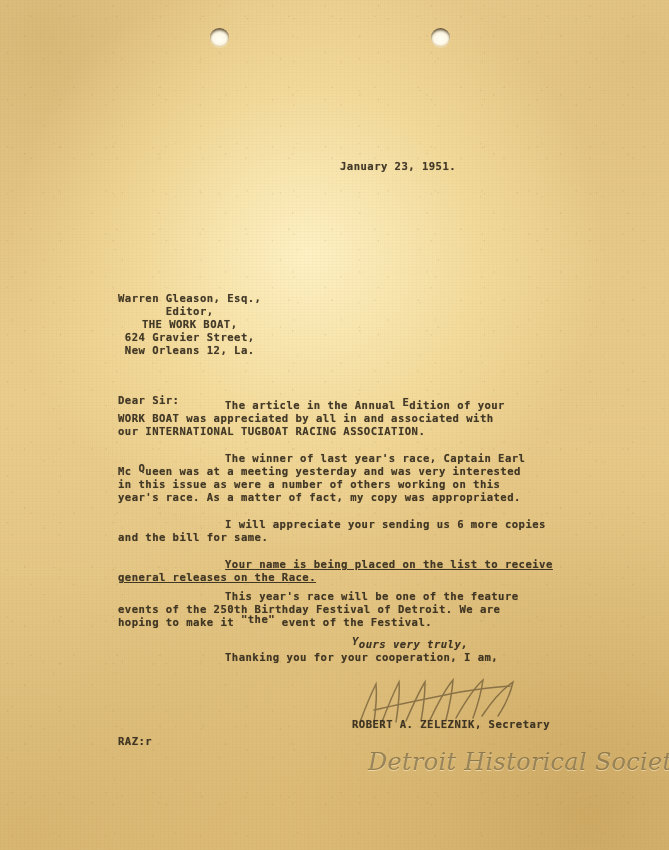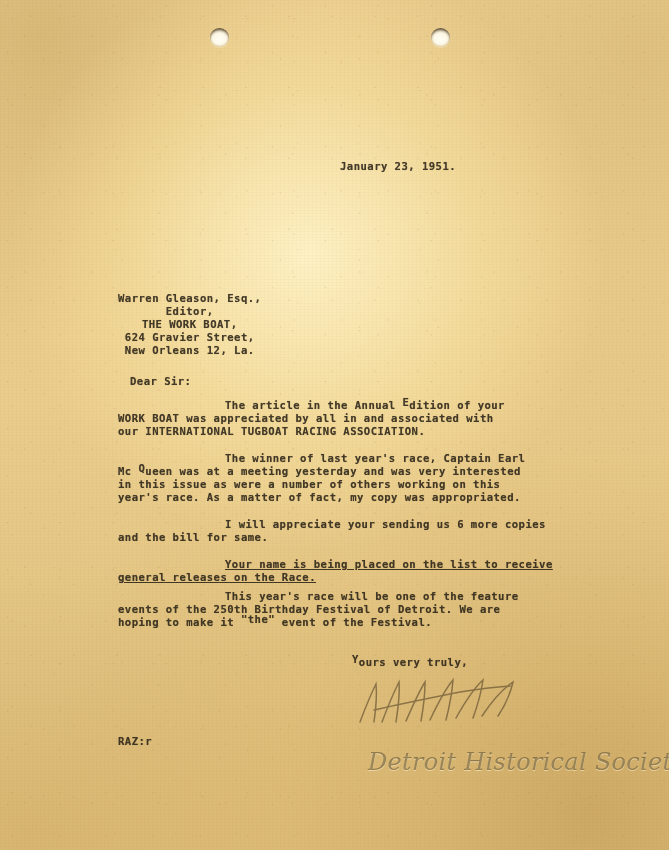--- a/index.html
+++ b/index.html
@@ -71,29 +71,29 @@
     line-height: 13.1px;
     letter-spacing: 0.45px;
     white-space: pre;
     text-shadow: 0 0 0.7px rgba(62,48,26,0.55);
     font-weight: 700;
     opacity: 0.88;
   }
 
   .date-line   { left: 340px; top: 160px; }
   .address     { left: 118px; top: 292px; text-align: center; }
-  .salutation  { left: 118px; top: 375px; margin-left: 12px; }
+  .salutation  { left: 118px; top: 394px; }
   .para        { left: 118px; }
   .p1 { top: 399px; }
   .p2 { top: 452px; }
   .p3 { top: 518px; }
   .p4 { top: 558px; text-decoration: underline; }
   .p5 { top: 590px; }
   .closing1 { left: 225px; top: 651px; }
-  .closing2 { left: 352px; top: 656px; }
+  .closing2 { left: 352px; top: 638px; font-style: italic; }
   .initials { left: 118px; top: 715px; margin-top: 20px; }
   .signer   { left: 352px; top: 718px; }
 
   .indent { padding-left: 107px; }
 
   
   .raised {
     display: inline-block;
     transform: translateY(-2.6px);
   }
@@ -162,29 +162,31 @@
   <div class="typed para p3"><span class="indent">I will appreciate your sending us 6 more copies</span>
 <span>and the bill for same.</span></div>
 
   <div class="typed para p4"><span class="indent">Your name is being placed on the list to receive</span>
 <span>general releases on the Race.</span></div>
 
   <div class="typed para p5"><span class="indent">This year's race will be one of the feature</span>
 <span>events of the 250th Birthday Festival of Detroit. We are</span>
 <span><span>hoping to make it </span><span class="raised">"the"</span><span> event of the Festival.</span></span></div>
 
+  <div class="typed closing1">Thanking you for your cooperation, I am,</div>
   <div class="typed closing2"><span class="raised">Y</span><span>ours very truly,</span></div>
 
   <svg class="signature" viewBox="0 0 190 50">
     <path d="M8,46 C14,30 20,16 24,8 C25,18 24,32 22,46"></path>
     <path d="M30,46 C36,30 43,14 47,6 C48,18 46,33 44,46"></path>
     <path d="M54,45 C61,29 68,14 73,6 C73,20 71,34 69,45"></path>
     <path d="M78,44 C86,27 95,11 101,4 C100,18 97,32 94,44"></path>
     <path d="M104,42 C113,26 123,11 131,4 C129,18 125,31 121,42"></path>
     <path d="M130,40 C140,25 152,12 161,6 C158,19 152,31 146,40"></path>
     <path d="M22,34 C48,28 78,22 108,16 C126,13 142,11 158,10"></path>
   </svg>
 
   <div class="typed initials">RAZ:r</div>
+  <div class="typed signer">ROBERT A. ZELEZNIK, Secretary</div>
 
   <div class="watermark">Detroit Historical Society</div>
 
 </div>
 
 </body></html>

